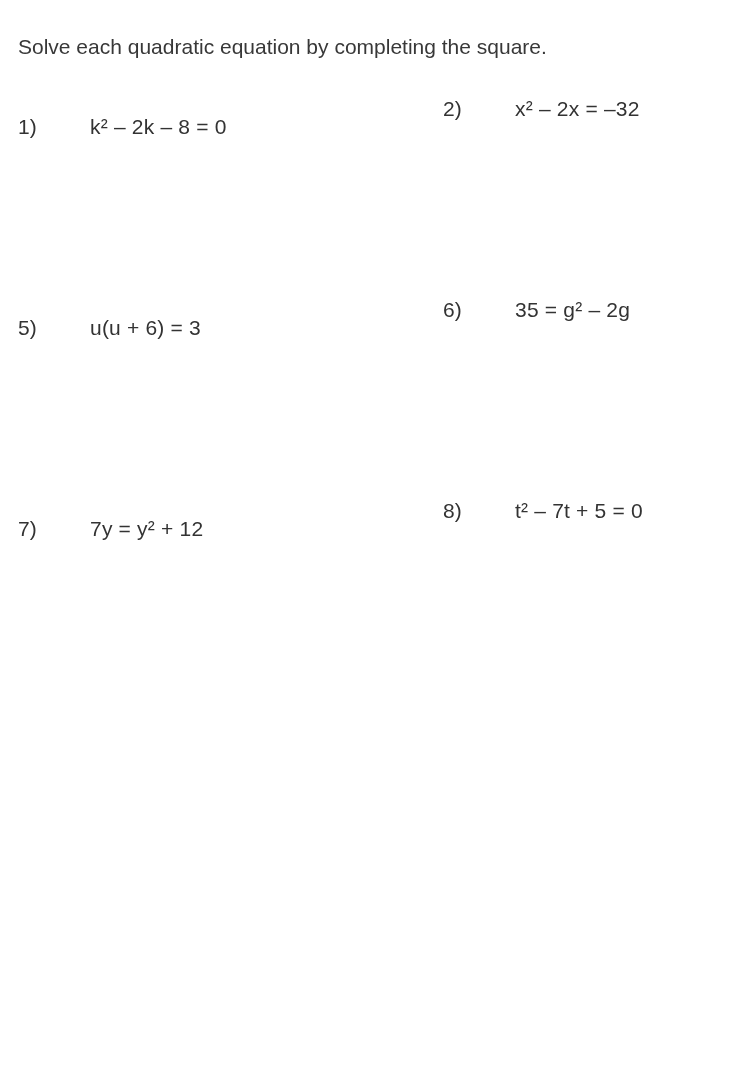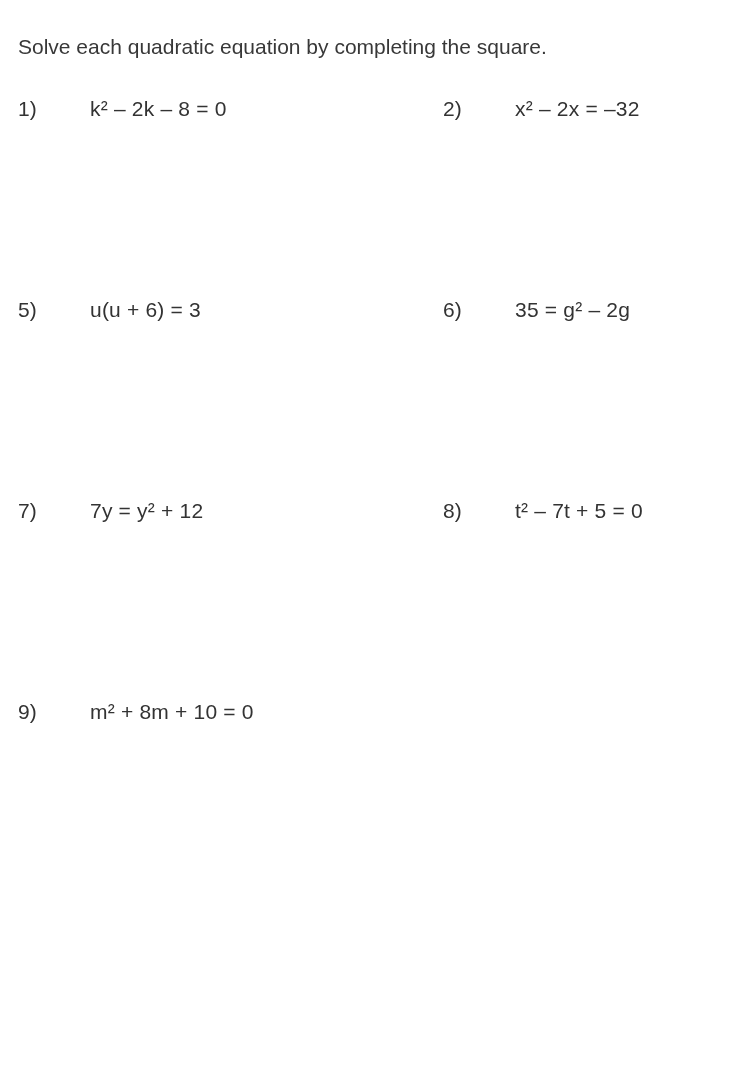--- a/index.html
+++ b/index.html
@@ -32,20 +32,21 @@
     margin-top: 37px;
   }
   .problem {
     font-size: 21px;
     line-height: 1.25;
     align-self: start;
     white-space: nowrap;
   }
   .problem.col-left {
     padding-left: 18px;
+    margin-top: 18px;
   }
   .problem.col-right {
     padding-left: 68px;
   }
   .num {
     display: inline-block;
     width: 72px;
   }
   .eq {
     letter-spacing: 0.2px;
@@ -79,19 +80,16 @@
     </div>
 
     <div class="problem col-left">
       <span class="num">7)</span><span class="eq">7y = y² + 12</span>
     </div>
 
     <div class="problem col-right">
       <span class="num">8)</span><span class="eq">t² – 7t + 5 = 0</span>
     </div>
 
-    <div class="problem col-left">
-      <span class="num">9)</span><span class="eq">m² + 8m + 10 = 0</span>
-    </div>
 
 
   </div>
 </div>
 
 </body></html>

